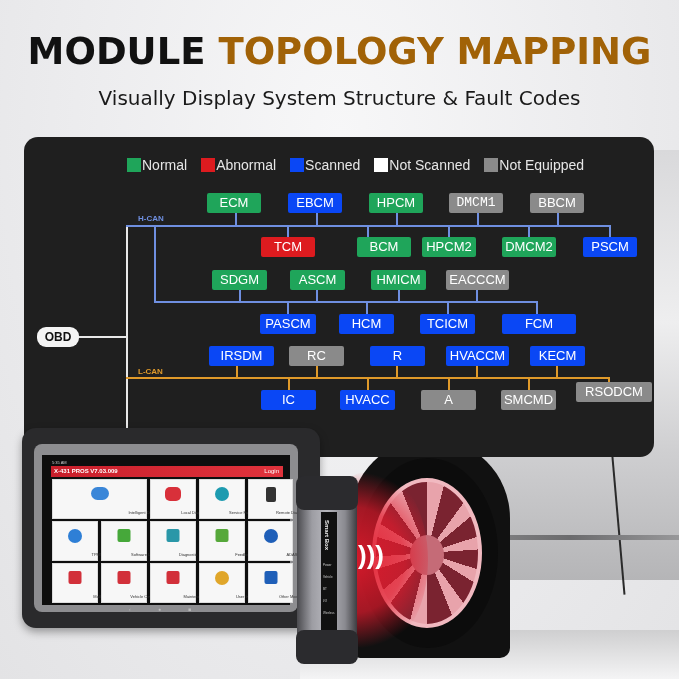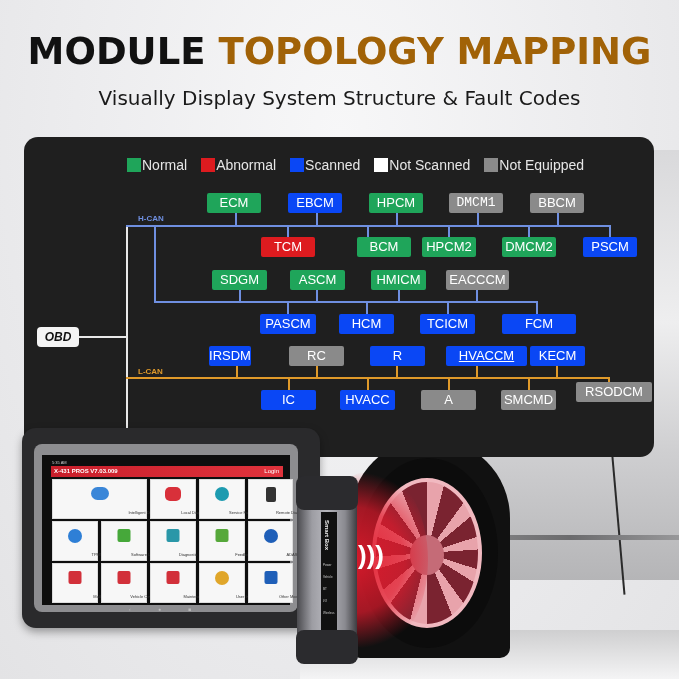--- a/index.html
+++ b/index.html
@@ -83,22 +83,22 @@
   .notequipped { background: #8a8a8a; }
 
   .hline { position: absolute; height: 2px; }
   .vline { position: absolute; width: 2px; }
   .hcan { background: #6f8fe0; }
   .lcan { background: #e09a2a; }
   .obd-line { background: #e8e8e8; }
   .bus-label { position: absolute; font-size: 8px; font-weight: bold; }
   .obd-box {
     position: absolute; left: 37px; top: 327px; width: 42px; height: 20px;
-    background: #f4f4f4; border-radius: 4px; color: #111; font-weight: bold;
-    font-size: 12px; text-align: center; line-height: 20px; font-style: italic;
+    background: #f4f4f4; border-radius: 9px; color: #111; font-weight: bold;
+    font-size: 12px; text-align: center; line-height: 20px;
   }
 
   
   .tablet {
     position: absolute; left: 22px; top: 428px; width: 298px; height: 200px;
     background: #2a2a2c; border-radius: 14px;
     box-shadow: 0 4px 8px rgba(0,0,0,.35);
   }
   .tablet-inner {
     position: absolute; left: 34px; top: 444px; width: 264px; height: 168px;
@@ -239,24 +239,24 @@
 <div class="node normal" style="left:212px;top:270px;width:55px;">SDGM</div>
 <div class="node normal" style="left:290px;top:270px;width:55px;">ASCM</div>
 <div class="node normal" style="left:371px;top:270px;width:55px;">HMICM</div>
 <div class="node notequipped" style="left:446px;top:270px;width:63px;">EACCCM</div>
 
 <div class="node scanned" style="left:260px;top:314px;width:56px;">PASCM</div>
 <div class="node scanned" style="left:339px;top:314px;width:55px;">HCM</div>
 <div class="node scanned" style="left:420px;top:314px;width:55px;">TCICM</div>
 <div class="node scanned" style="left:502px;top:314px;width:74px;">FCM</div>
 
-<div class="node scanned" style="left:209px;top:346px;width:42px;">IRSDM</div>
+<div class="node scanned" style="left:209px;top:346px;width:65px;">IRSDM</div>
 <div class="node notequipped" style="left:289px;top:346px;width:55px;">RC</div>
 <div class="node scanned" style="left:370px;top:346px;width:55px;">R</div>
-<div class="node scanned" style="left:446px;top:346px;width:81px;text-decoration:underline;">HVACCM</div>
+<div class="node scanned" style="left:446px;top:346px;width:63px;">HVACCM</div>
 <div class="node scanned" style="left:530px;top:346px;width:55px;">KECM</div>
 
 <div class="node scanned" style="left:261px;top:390px;width:55px;">IC</div>
 <div class="node scanned" style="left:340px;top:390px;width:55px;">HVACC</div>
 <div class="node notequipped" style="left:421px;top:390px;width:55px;">A</div>
 <div class="node notequipped" style="left:501px;top:390px;width:55px;">SMCMD</div>
 <div class="node notequipped" style="left:576px;top:382px;width:76px;">RSODCM</div>
 
 <div class="tablet"></div>
 <div class="tablet-inner"></div>

